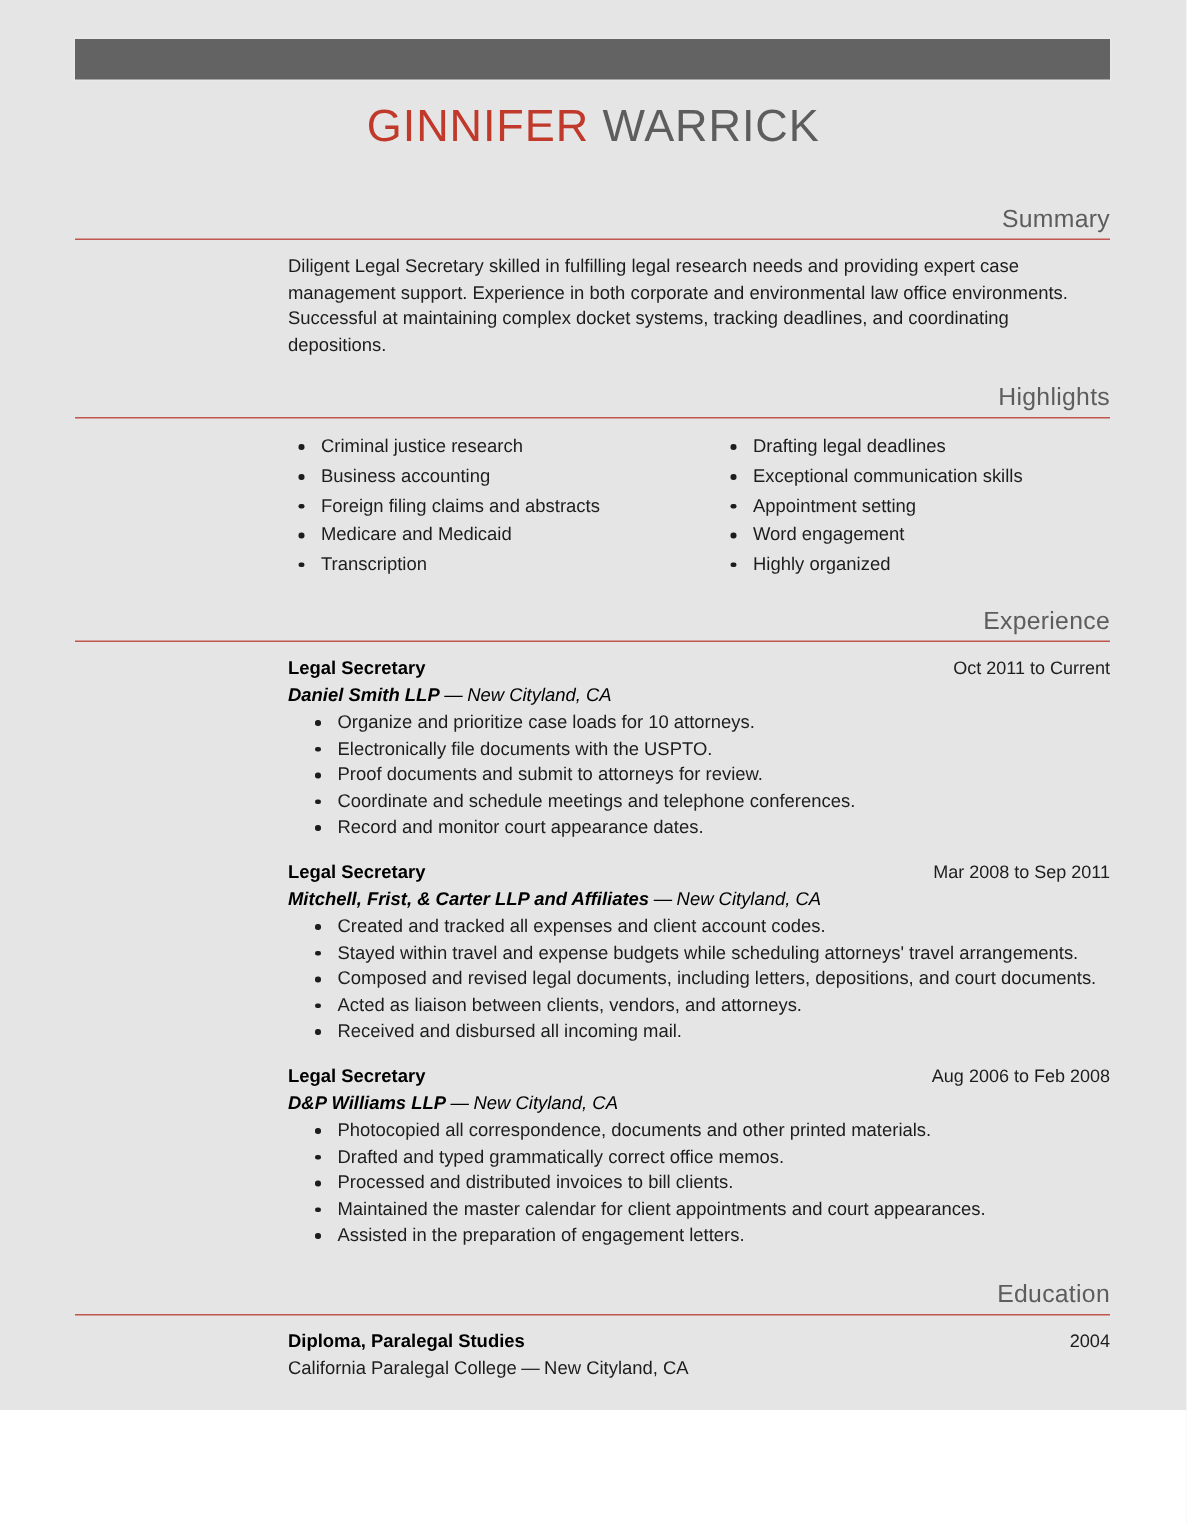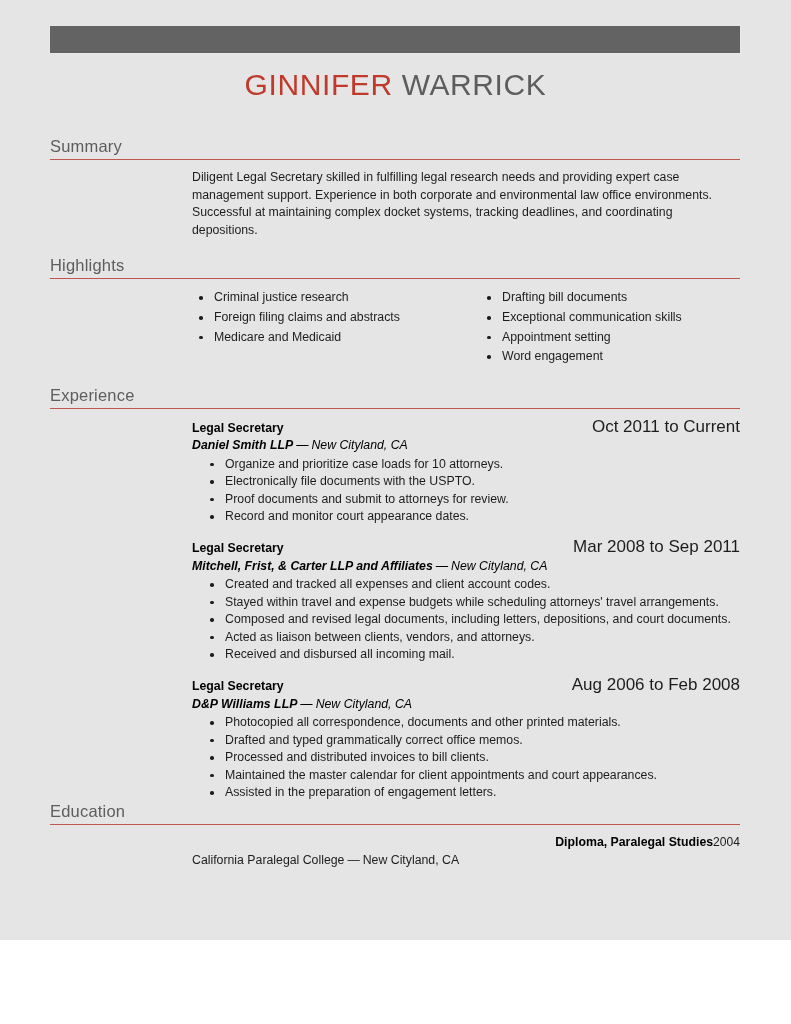--- a/index.html
+++ b/index.html
@@ -84,20 +84,21 @@
     position: relative;
     margin-left: 50px;
     width: 690px;
     color: #5d5d5d;
     font-size: 16.5px;
     font-weight: normal;
     letter-spacing: 0.2px;
     line-height: 20px;
     padding-bottom: 3px;
     border-bottom: 1.5px solid #c0564e;
+    text-align: right;
   }
 
   .section-body {
     margin-left: 192px;
     margin-right: 51px;
     padding-top: 9px;
   }
 
   
   .summary-text {
@@ -154,21 +155,21 @@
     justify-content: space-between;
     align-items: baseline;
   }
   .job-title {
     font-size: 12.3px;
     font-weight: bold;
     color: #000000;
     line-height: 17.5px;
   }
   .job-dates {
-    font-size: 17px;
+    font-size: 12px;
     color: #1d1d1d;
     line-height: 17.5px;
     white-space: nowrap;
     padding-left: 12px;
   }
   .job-company {
     font-size: 12.3px;
     line-height: 17.5px;
     color: #000000;
     margin-bottom: 1px;
@@ -189,21 +190,21 @@
     padding-left: 33px;
   }
   .job ul.bullets > li::before {
     left: 18px;
     top: 7px;
   }
 
   
   .edu-row {
     display: flex;
-    justify-content: flex-end;
+    justify-content: space-between;
     align-items: baseline;
   }
   .edu-degree {
     font-size: 12.3px;
     font-weight: bold;
     color: #000000;
     line-height: 17.5px;
   }
   .edu-year {
     font-size: 12.1px;
@@ -216,21 +217,21 @@
     line-height: 17.5px;
     color: #1d1d1d;
   }
   .edu-school .dash {
     padding: 0 3px;
   }
 
   .sp-summary { margin-top: 0px; }
   .sp-highlights { margin-top: 16px; }
   .sp-experience { margin-top: 18px; }
-  .sp-education { }
+  .sp-education { margin-top: 21px; }
 </style>
 </head>
 <body>
 
 <div id="page">
 
   <div class="top-band"></div>
 
   <div class="name-line">
     <span class="name-first">GINNIFER</span><span>&nbsp;</span><span class="name-last">WARRICK</span>
@@ -246,50 +247,54 @@
       </div>
     </div>
 
     <div class="section sp-highlights">
       <div class="section-head">Highlights</div>
       <div class="section-body">
         <div class="highlights-cols">
           <div class="hl-col">
             <ul class="bullets" id="hl-left">
                 <li>Criminal justice research</li>
+                <li>Business accounting</li>
                 <li>Foreign filing claims and abstracts</li>
                 <li>Medicare and Medicaid</li>
+                <li>Transcription</li>
               </ul>
           </div>
           <div class="hl-col">
             <ul class="bullets" id="hl-right">
-                <li>Drafting bill documents</li>
+                <li>Drafting legal deadlines</li>
                 <li>Exceptional communication skills</li>
                 <li>Appointment setting</li>
                 <li>Word engagement</li>
+                <li>Highly organized</li>
               </ul>
           </div>
         </div>
       </div>
     </div>
 
     <div class="section sp-experience">
       <div class="section-head">Experience</div>
       <div class="section-body">
         <div id="jobs">
             <div class="job">
               <div class="job-row">
                 <div class="job-title">Legal Secretary</div>
                 <div class="job-dates">Oct 2011 to Current</div>
               </div>
               <div class="job-company"><span class="co">Daniel Smith LLP</span><span class="dash">—</span><span class="loc">New Cityland, CA</span></div>
               <ul class="bullets">
                 <li>Organize and prioritize case loads for 10 attorneys.</li>
                 <li>Electronically file documents with the USPTO.</li>
                 <li>Proof documents and submit to attorneys for review.</li>
+                <li>Coordinate and schedule meetings and telephone conferences.</li>
                 <li>Record and monitor court appearance dates.</li>
               </ul>
             </div>
             <div class="job">
               <div class="job-row">
                 <div class="job-title">Legal Secretary</div>
                 <div class="job-dates">Mar 2008 to Sep 2011</div>
               </div>
               <div class="job-company"><span class="co">Mitchell, Frist, &amp; Carter LLP and Affiliates</span><span class="dash">—</span><span class="loc">New Cityland, CA</span></div>
               <ul class="bullets">

